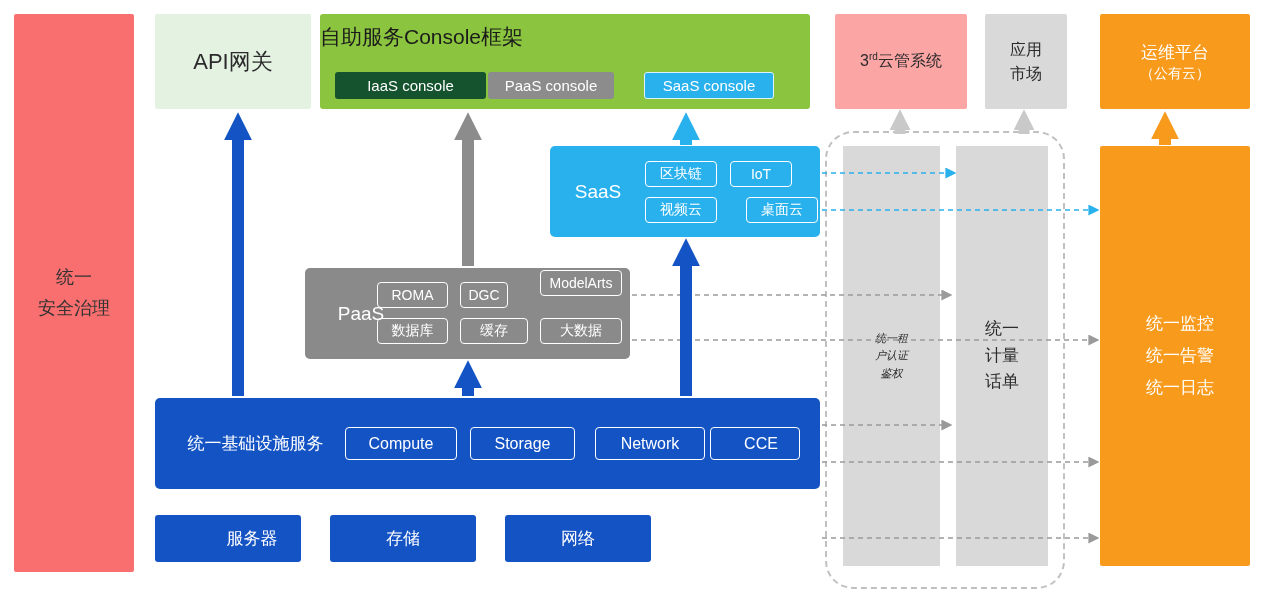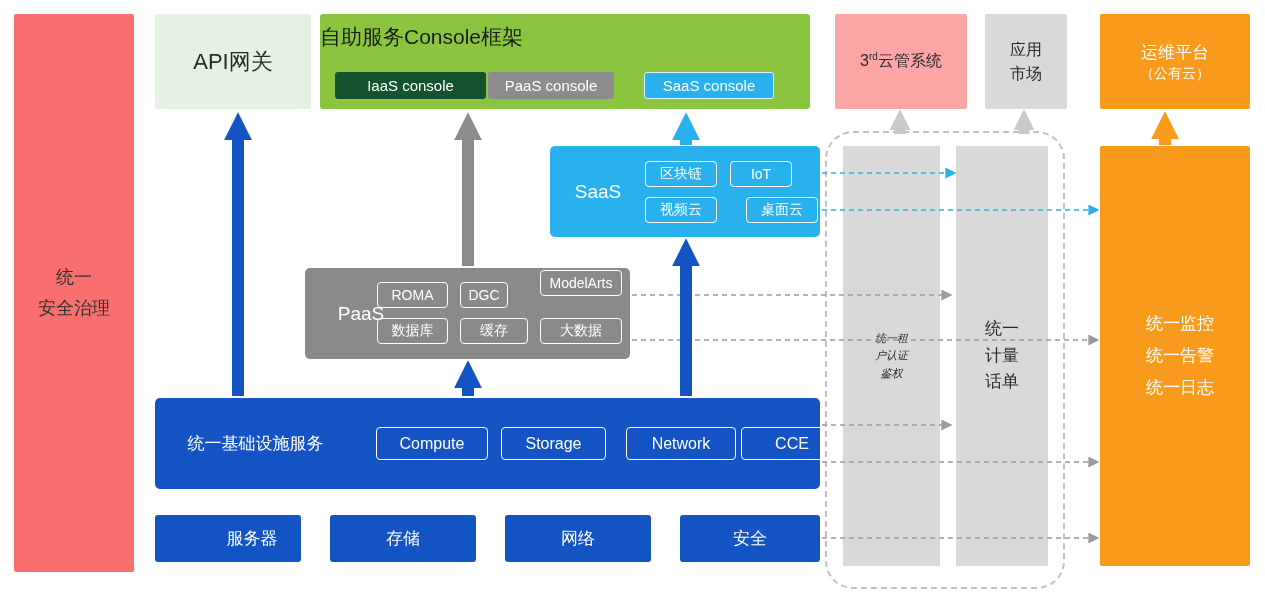--- a/index.html
+++ b/index.html
@@ -40,21 +40,21 @@
   .saas-label{left:12px;top:0;width:72px;height:100%;color:#fff;font-size:19px;}
   .chip-outline{border:1.5px solid #ffffff;color:#fff;font-size:14px;border-radius:4px;background:transparent;}
 
   
   .paas-box{left:305px;top:268px;width:325px;height:91px;background:#8a8a8a;border-radius:5px;}
   .paas-label{left:12px;top:0;width:58px;height:100%;color:#fff;font-size:19px;margin-left:15px;}
 
   
   .infra-box{left:155px;top:398px;width:665px;height:91px;background:#1453c4;border-radius:5px;}
   .infra-label{left:18px;top:0;width:165px;height:100%;color:#fff;font-size:17px;}
-  .infra-chip{top:29px;height:33px;font-size:16px;margin-left:31px;}
+  .infra-chip{top:29px;height:33px;font-size:16px;}
 
   
   .hw-box{top:515px;height:47px;background:#1453c4;color:#fff;font-size:17px;border-radius:3px;}
 
   
   .dashed-container{left:825px;top:131px;width:240px;height:458px;
     border:2px dashed #c0c0c0;border-radius:28px;background:transparent;}
   .auth-bar{left:843px;top:146px;width:97px;height:420px;background:#d9d9d9;
     color:#2b2b2b;font-size:11px;line-height:1.55;font-style:italic;}
   .metering-bar{left:956px;top:146px;width:92px;height:420px;background:#d9d9d9;
@@ -129,21 +129,20 @@
     <div class="abs center infra-label">统一基础设施服务</div>
     <div class="abs center chip-outline infra-chip" style="left:190px;width:112px;">Compute</div>
     <div class="abs center chip-outline infra-chip" style="left:315px;width:105px;">Storage</div>
     <div class="abs center chip-outline infra-chip" style="left:440px;width:110px;">Network</div>
     <div class="abs center chip-outline infra-chip" style="left:555px;width:90px;padding-left:12px;">CCE</div>
   </div>
 
   <div class="abs center hw-box" style="left:155px;width:146px;padding-left:48px;">服务器</div>
   <div class="abs center hw-box" style="left:330px;width:146px;">存储</div>
   <div class="abs center hw-box" style="left:505px;width:146px;">网络</div>
-  <div class="abs center hw-box" style="left:680px;width:140px;">安全</div>
 
   <div class="abs dashed-container"></div>
 
   <div class="abs center pre auth-bar">
     <span class="pre">统一租
 户认证
 鉴权</span>
   </div>
   <div class="abs center pre metering-bar">
     <span class="pre">统一

